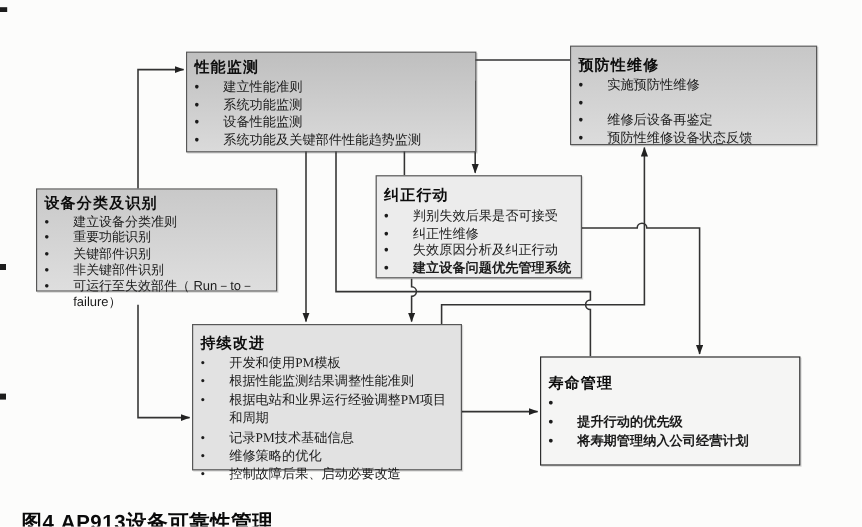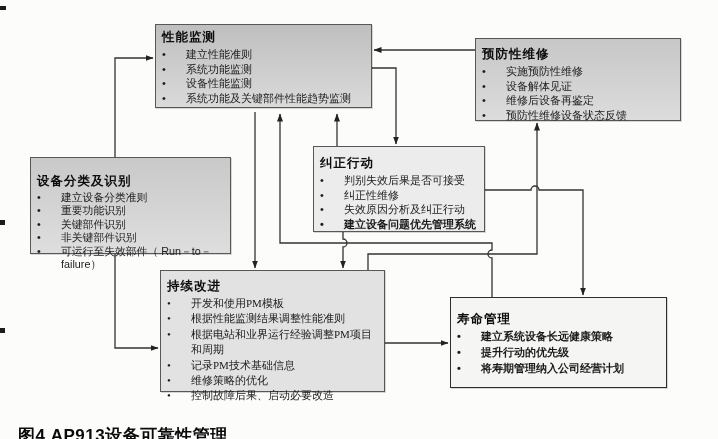--- a/index.html
+++ b/index.html
@@ -64,21 +64,21 @@
       <path d="M343,232 L343,239 A4,4 0 0 1 343,247 L343,268" marker-end="url(#arr)"></path>
       <path d="M485,190 L531,190 A4,4 0 0 1 539,190 L583,190 L583,295" marker-end="url(#arr)"></path>
       <path d="M368,270 L368,254 L537,254 L537,123" marker-end="url(#arr)"></path>
       <path d="M255,112 L255,268" marker-end="url(#arr)"></path>
       <path d="M492,297 L492,258 A4,4 0 0 1 492,250 L492,243 L280,243 L280,114" marker-end="url(#arr)"></path>
       <path d="M115,254 L115,348 L158,348" marker-end="url(#arr)"></path>
       <path d="M385,343 L448,343" marker-end="url(#arr)"></path>
     </g>
   </svg>
 
-  <div class="box fill-perf" style="left:155px;top:24px;width:217px;height:84px">
+  <div class="box fill-perf" style="left:155px;top:43px;width:242px;height:84px">
     <div class="box-title">性能监测</div>
     <ul class="bullets">
       <li>
           <span class="bdot">•</span>
           <span class="bgap"></span>
           <span class="btxt">建立性能准则</span>
         </li>
       <li>
           <span class="bdot">•</span>
           <span class="bgap"></span>
@@ -101,36 +101,35 @@
     <div class="box-title">预防性维修</div>
     <ul class="bullets">
       <li>
           <span class="bdot">•</span>
           <span class="bgap"></span>
           <span class="btxt">实施预防性维修</span>
         </li>
       <li>
           <span class="bdot">•</span>
           <span class="bgap"></span>
-          <span class="btxt">设备解体见证</span>
         </li>
       <li>
           <span class="bdot">•</span>
           <span class="bgap"></span>
           <span class="btxt">维修后设备再鉴定</span>
         </li>
       <li>
           <span class="bdot">•</span>
           <span class="bgap"></span>
           <span class="btxt">预防性维修设备状态反馈</span>
         </li>
     </ul>
   </div>
 
-  <div class="box fill-scope scope" style="left:30px;top:157px;width:201px;height:97px;padding-top:15px">
+  <div class="box fill-scope scope" style="left:30px;top:157px;width:201px;height:86px;padding-top:3px">
     <div class="box-title">设备分类及识别</div>
     <ul class="bullets">
       <li>
           <span class="bdot">•</span>
           <span class="bgap"></span>
           <span class="btxt">建立设备分类准则</span>
         </li>
       <li>
           <span class="bdot">•</span>
           <span class="bgap"></span>
@@ -215,21 +214,20 @@
         </li>
     </ul>
   </div>
 
   <div class="box fill-life life" style="left:450px;top:297px;width:217px;height:91px">
     <div class="box-title">寿命管理</div>
     <ul class="bullets">
       <li>
           <span class="bdot">•</span>
           <span class="bgap"></span>
-          <span class="btxt">建立系统设备长远健康策略</span>
         </li>
       <li>
           <span class="bdot">•</span>
           <span class="bgap"></span>
           <span class="btxt">提升行动的优先级</span>
         </li>
       <li>
           <span class="bdot">•</span>
           <span class="bgap"></span>
           <span class="btxt">将寿期管理纳入公司经营计划</span>

